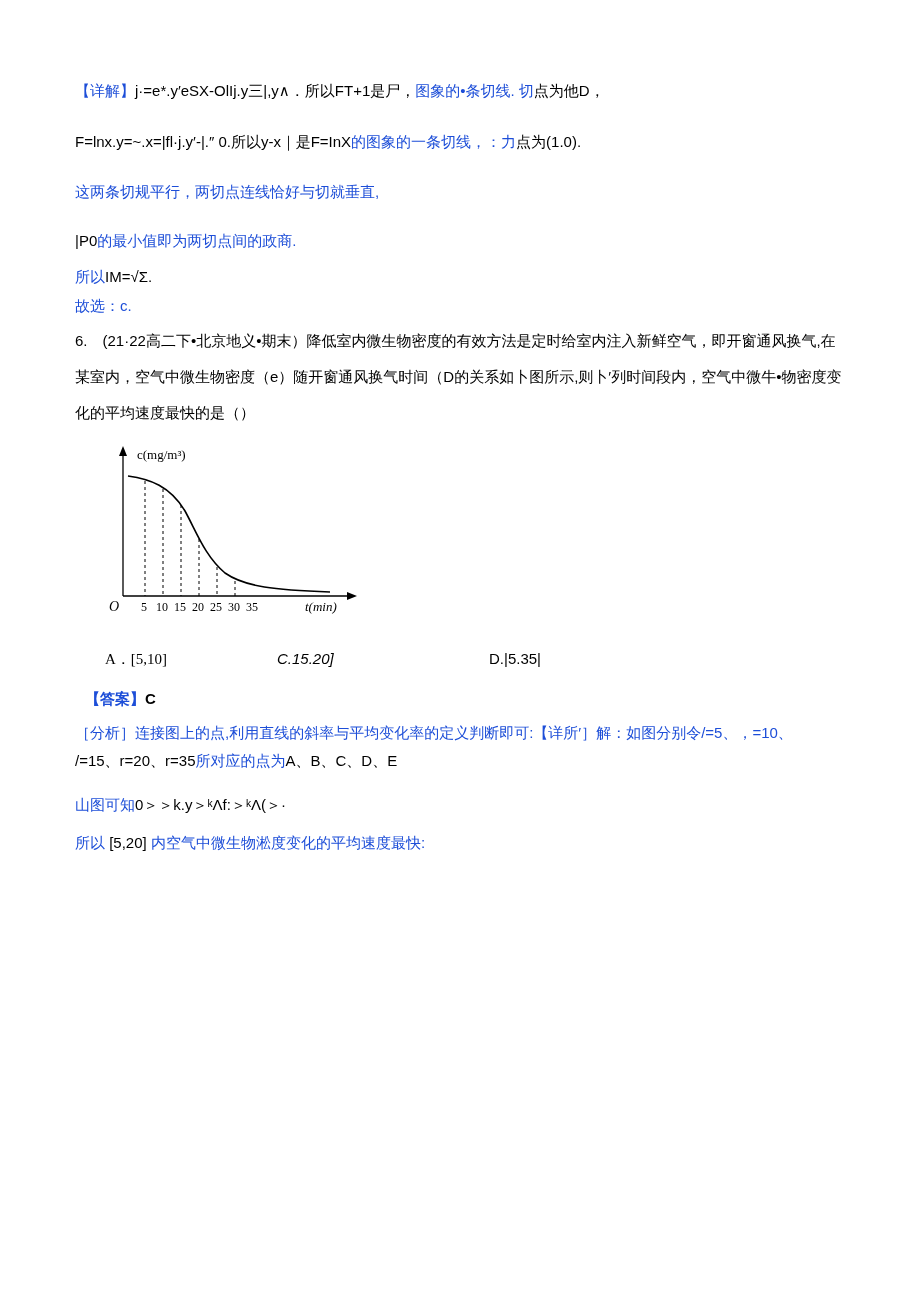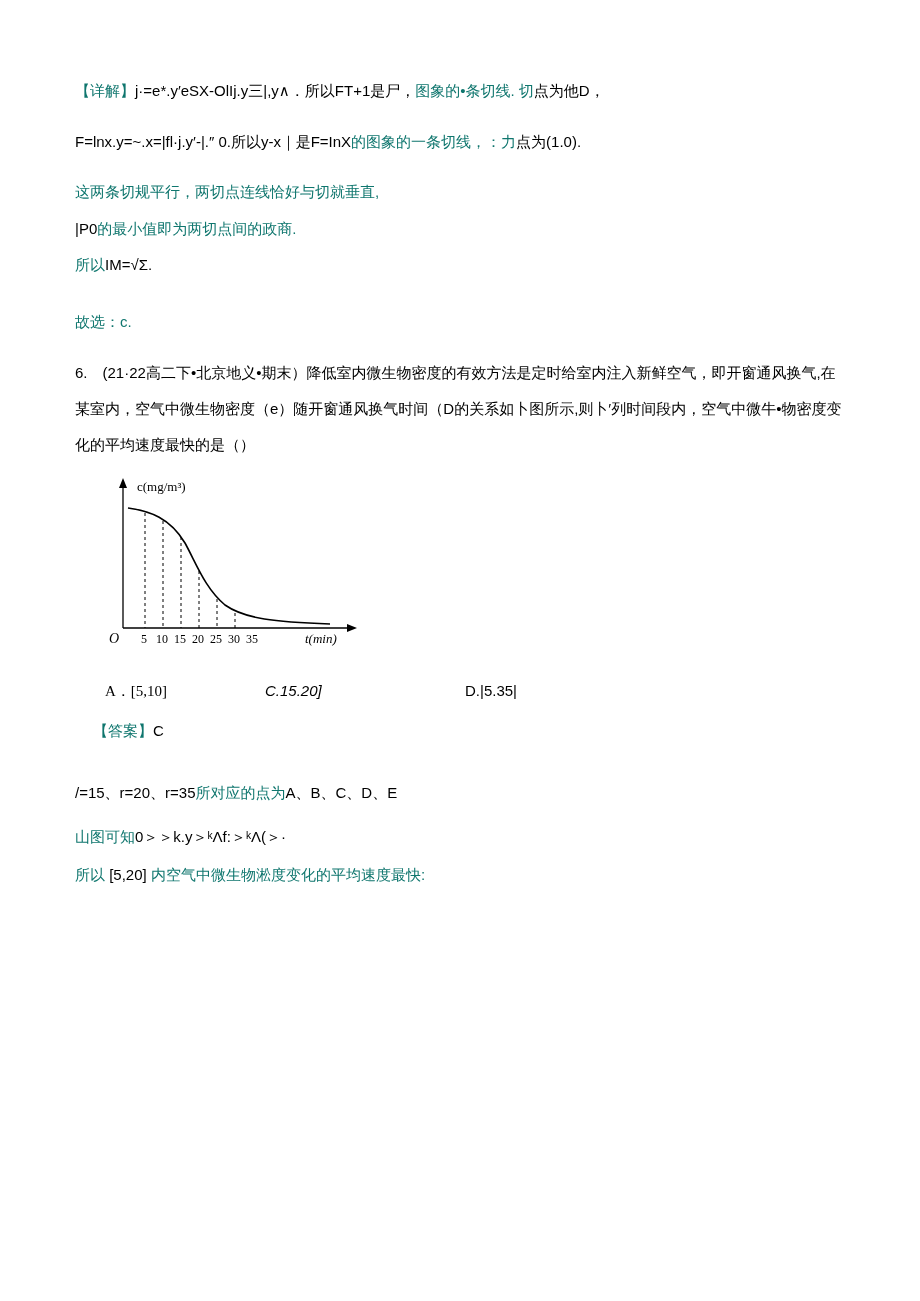--- a/index.html
+++ b/index.html
@@ -14,50 +14,51 @@
       font-family: "Microsoft YaHei", Arial, sans-serif;
       font-size: 15px;
       color: #000000;
       padding: 80px 75px 0 75px;
       line-height: 1.5;
     }
     .para {
       margin-bottom: 28px;
     }
     .para-tight {
-      margin-bottom: 14px;
+      margin-bottom: 26px;
     }
     .red {
-      color: #0f766e;
+      color: #1d4ed8;
     }
     .chart-container {
       margin: 10px 0 15px 20px;
       text-decoration: underline;
     }
     .options-row {
       display: flex;
       align-items: baseline;
-      gap: 0;
+      gap: 12px;
       margin-bottom: 18px;
     }
     .opt-a { margin-left: 30px; width: 160px; }
     .opt-b { width: 220px; }
     .opt-c { width: 200px; font-style: italic; }
     .opt-d { }
     .serif {
       font-family: "Times New Roman", serif;
     }
     .italic {
     }
     .q6 {
       line-height: 2.4;
     }
     .answer-line {
-      margin-left: 18px;
+      margin-left: 10px;
       margin-bottom: 8px;
+      font-weight: bold;
     }
     .analysis-line {
       line-height: 1.9;
       margin-bottom: 8px;
     }
   </style>
 </head>
 <body>
 
 <div class="para">
@@ -69,25 +70,25 @@
 </div>
 
 <div class="para-tight red" style="">
   <span>这两条切规平行，两切点连线恰好与切就垂直,</span>
 </div>
 
 <div class="para-tight" style="margin-bottom:14px;">
   <span>|P0</span><span class="red">的最小值即为两切点间的政商.</span>
 </div>
 
-<div class="para-tight" style="margin-bottom:34px;">
+<div class="para-tight" style="margin-bottom:6px;">
   <span class="red">所以</span><span>IM=√Σ.</span>
 </div>
 
-<div class="para-tight red" style="margin-bottom:22px;">
+<div class="para-tight red" style="margin-bottom:6px;">
   <span>故选：c.</span>
 </div>
 
 <div class="q6" style="margin-bottom:8px;">
   <span>6.　</span><span>(21·22高二下•北京地义•期末）</span><span>降低室内微生物密度的有效方法是定时给室内注入新鲜空气，即开窗通风换气,在某室内，空气中微生物密度（e）随开窗通风换气时间（D的关系如卜图所示,则卜′列时间段内，空气中微牛•物密度变化的平均速度最快的是（）</span>
 </div>
 
 <div class="chart-container">
   <svg width="300" height="185" viewBox="0 0 300 185">
 
@@ -131,21 +132,21 @@
   <div class="opt-d">
     <span>D.|5.35|</span>
   </div>
 </div>
 
 <div class="answer-line">
   <span class="red">【答案】</span><span>C</span>
 </div>
 
 <div class="analysis-line">
-  <br>
+  <span class="red">［分析］连接图上的点,利用直线的斜率与平均变化率的定义判断即可:【详所′］解：如图分别令/=5、，=10、</span><br>
   <span>/=15、r=20、r=35</span><span class="red">所对应的点为</span><span class="italic">A、B、C、D、E</span>
 </div>
 
 <div class="para-tight" style="margin-top:18px; margin-bottom:16px;">
   <span class="red">山图可知</span><span>0＞＞</span><span class="italic">k.y＞ᵏΛf:＞ᵏΛ(＞·</span>
 </div>
 
 <div class="para-tight">
   <span class="red">所以</span><span> [5,20] </span><span class="red">内空气中微生物淞度变化的平均速度最快:</span>
 </div>

